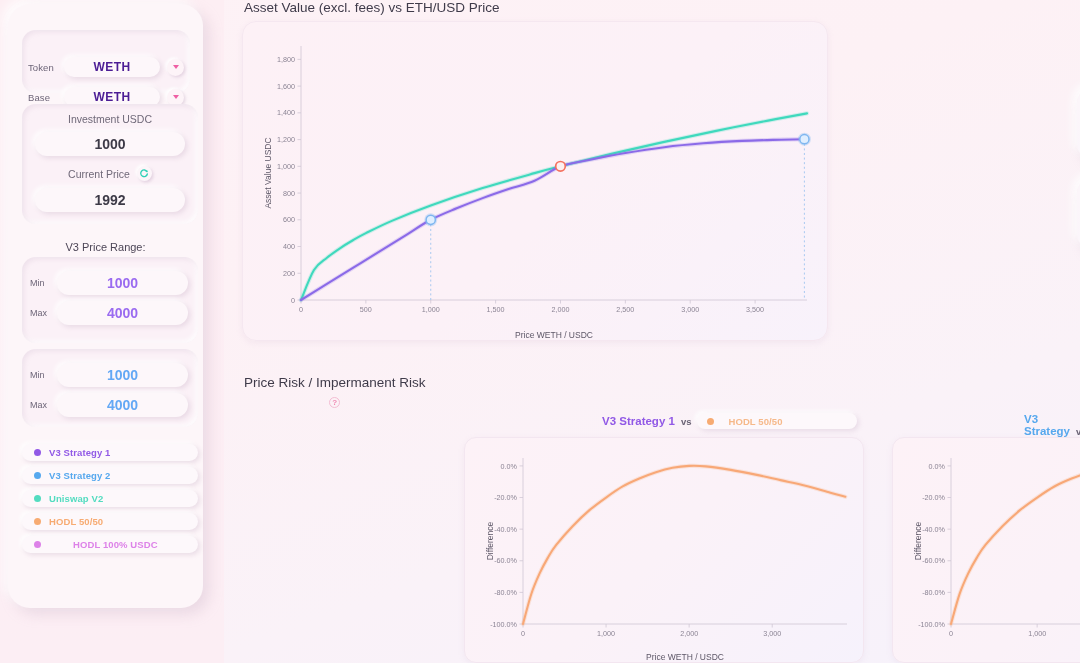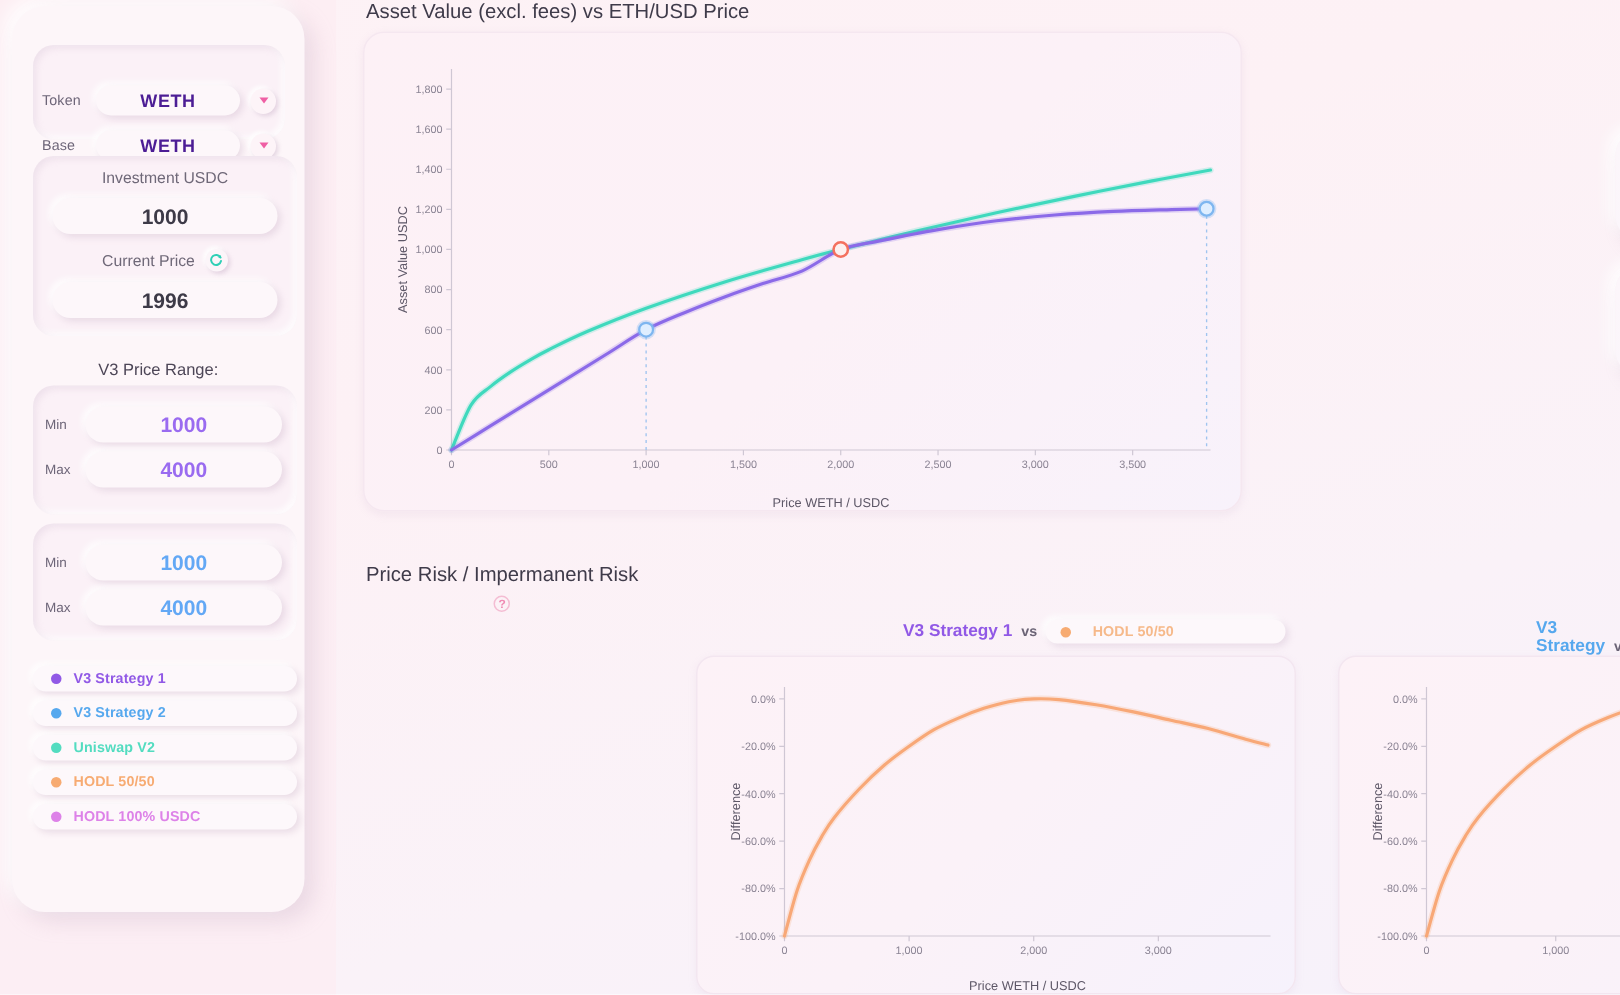--- a/index.html
+++ b/index.html
@@ -190,21 +190,21 @@
       <div class="pill big-input">1000</div>
       <div id="cur-price-row">
         <span class="field-label">Current Price</span>
         <span class="refresh-btn">
           <svg width="10" height="10" viewBox="0 0 12 12">
             <path d="M9.6 3.2A4 4 0 1 0 10 6" fill="none" stroke="#2fd0b6" stroke-width="1.6" stroke-linecap="round"></path>
             <path d="M9.9 1.2 L10.1 3.6 L7.7 3.3 Z" fill="#2fd0b6"></path>
           </svg>
         </span>
       </div>
-      <div class="pill big-input">1996</div>
+      <div class="pill big-input">1992</div>
     </div>
 
     <div id="range-title-1" class="range-title">V3 Price Range:</div>
     <div id="range-card-1" class="card">
       <div class="mm-row first">
         <span class="mm-label">Min</span>
         <span class="pill mm-input val-purple">1000</span>
       </div>
       <div class="mm-row">
         <span class="mm-label">Max</span>
@@ -235,21 +235,21 @@
         <div class="legend-item">
           <span class="legend-dot" style="background: rgb(83, 220, 192);"></span>
           <span class="legend-text" style="color: rgb(83, 220, 192); text-align: center;">Uniswap V2</span>
         </div>
         <div class="legend-item">
           <span class="legend-dot" style="background: rgb(247, 171, 114);"></span>
           <span class="legend-text" style="color: rgb(247, 171, 114);">HODL 50/50</span>
         </div>
         <div class="legend-item">
           <span class="legend-dot" style="background: rgb(221, 130, 232);"></span>
-          <span class="legend-text" style="color: rgb(221, 130, 232);">HODL 100% USDC</span>
+          <span class="legend-text" style="color: rgb(221, 130, 232); margin-left: 24px;">HODL 100% USDC</span>
         </div>
       </div>
   </div>
 </div>
 
 <div id="main">
 
   <div id="title-asset" class="section-title">
     <span>Asset Value (excl. fees) vs ETH/USD Price</span>
     <span class="help-icon">?</span>

